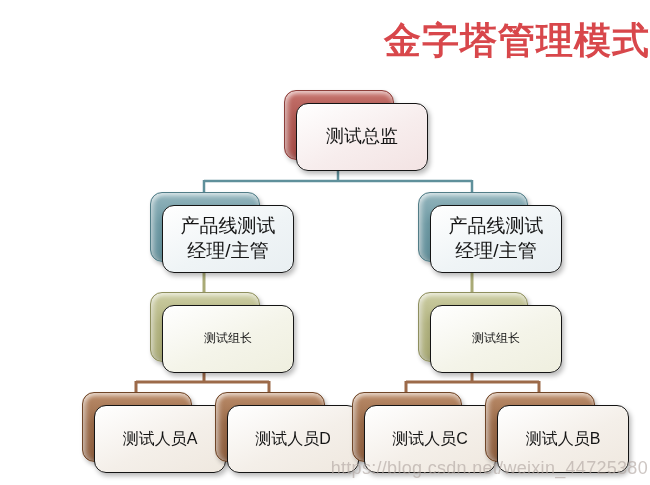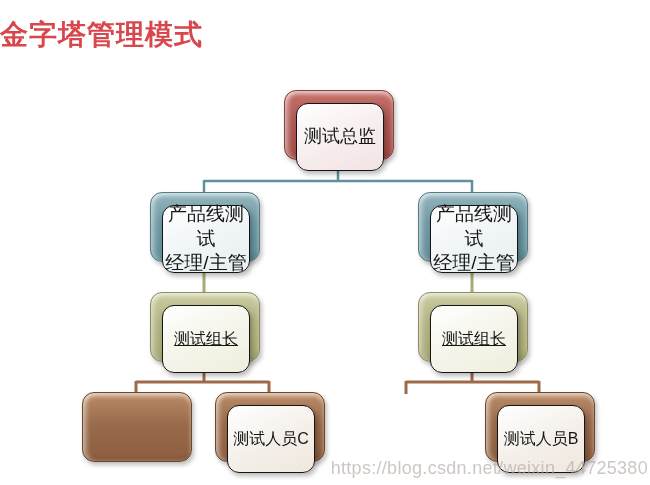--- a/index.html
+++ b/index.html
@@ -3,54 +3,54 @@
 <meta charset="utf-8">
 <style>
   html,body{margin:0;padding:0;background:#fff;}
   #stage{
     position:relative;width:650px;height:485px;background:#ffffff;overflow:hidden;
     font-family:"Liberation Sans","DejaVu Sans",sans-serif;
   }
   
   .title{
     position:absolute;top:16px;left:0;width:100%;
-    text-align:left;font-size:28px;font-weight:bold;
+    text-align:right;font-size:37px;font-weight:bold;
     color:#d8474b;letter-spacing:1px;
   }
   
   #connectors{position:absolute;left:0;top:0;z-index:1;}
   
   .node{position:absolute;width:120px;height:81px;z-index:2;}
   .back{
     position:absolute;left:0;top:0;width:108px;height:68px;border-radius:12px;
     box-shadow:inset 0 3px 4px rgba(255,255,255,.55),
                inset 4px 0 4px rgba(255,255,255,.35),
                inset 0 -3px 4px rgba(0,0,0,.12),
                2px 3px 4px rgba(0,0,0,.25);
   }
   .front{
-    position:absolute;left:12px;top:13px;width:88px;height:68px;border-radius:12px;
+    position:absolute;left:12px;top:13px;width:132px;height:68px;border-radius:12px;
     border:1.5px solid #141414;box-sizing:border-box;
     display:flex;align-items:center;justify-content:center;
     box-shadow:2px 3px 5px rgba(0,0,0,.28);
   }
   .label{
     text-align:center;color:#141414;line-height:1.3;
     white-space:pre-line;font-weight:500;
   }
   
   .lv-red  .back{background:linear-gradient(180deg,#c6726c 0%,#b05a54 40%,#a54b46 100%);border:1px solid #8c3f3b;}
   .lv-red  .front{background:linear-gradient(155deg,#ffffff 0%,#f7eded 55%,#f3e3e3 100%);}
   .lv-red  .label{font-size:18px;}
   .lv-teal .back{background:linear-gradient(180deg,#93b5bd 0%,#6f9aa4 45%,#628f9a 100%);border:1px solid #527d87;}
   .lv-teal .front{background:linear-gradient(155deg,#ffffff 0%,#eff4f6 55%,#e9eff2 100%);}
   .lv-teal .label{font-size:19px;}
   .lv-olive .back{background:linear-gradient(180deg,#cccda2 0%,#b2b381 45%,#a7a873 100%);border:1px solid #8e8f5f;}
   .lv-olive .front{background:linear-gradient(155deg,#ffffff 0%,#f4f4e9 55%,#efefdf 100%);}
-  .lv-olive .label{font-size:16px;text-decoration:underline;}
+  .lv-olive .label{font-size:12px;}
   .lv-brown .back{background:linear-gradient(180deg,#bb8c69 0%,#9a6b4a 45%,#8d5e3f 100%);border:1px solid #704628;}
   .lv-brown .front{background:linear-gradient(155deg,#ffffff 0%,#f4efe9 55%,#efe8df 100%);}
   .lv-brown .label{font-size:16px;}
   
   .watermark{
     position:absolute;right:2px;bottom:6px;z-index:5;
     font-size:18px;color:rgba(178,168,163,.65);letter-spacing:.3px;
   }
 </style>
 </head>
@@ -96,22 +96,31 @@
   </div>
   <div class="node lv-olive" style="left:418px;top:292px">
     <div class="back"></div>
     <div class="front">
       <span class="label">测试组长</span>
     </div>
   </div>
 
   <div class="node lv-brown" style="left:82px;top:392px">
     <div class="back"></div>
+    <div class="front">
+      <span class="label">测试人员A</span>
+    </div>
   </div>
   <div class="node lv-brown" style="left:215px;top:392px">
+    <div class="back"></div>
+    <div class="front">
+      <span class="label">测试人员D</span>
+    </div>
+  </div>
+  <div class="node lv-brown" style="left:352px;top:392px">
     <div class="back"></div>
     <div class="front">
       <span class="label">测试人员C</span>
     </div>
   </div>
   <div class="node lv-brown" style="left:485px;top:392px">
     <div class="back"></div>
     <div class="front">
       <span class="label">测试人员B</span>
     </div>

